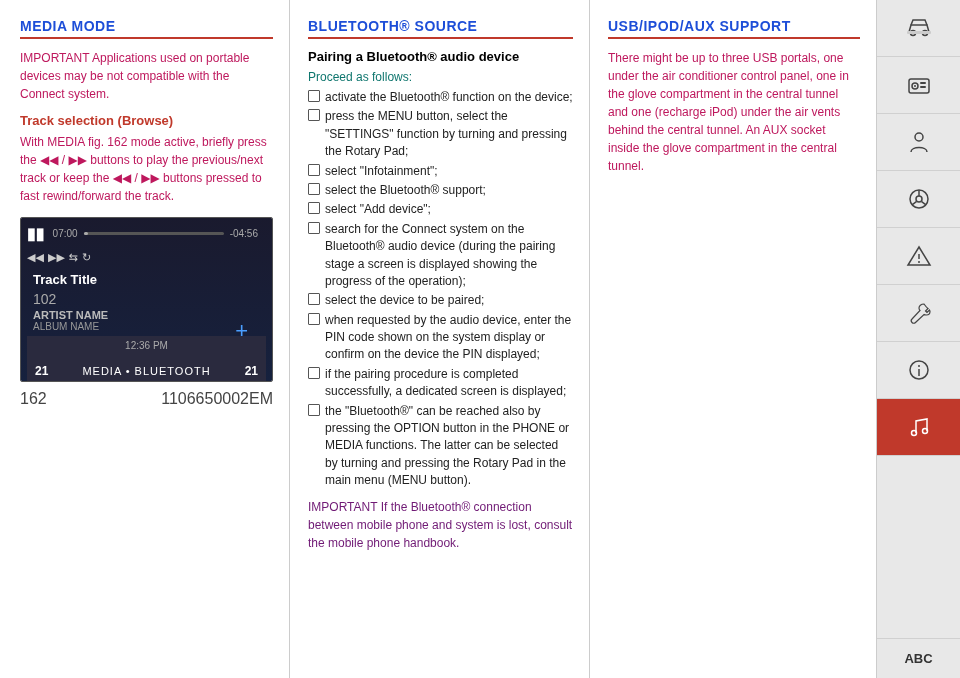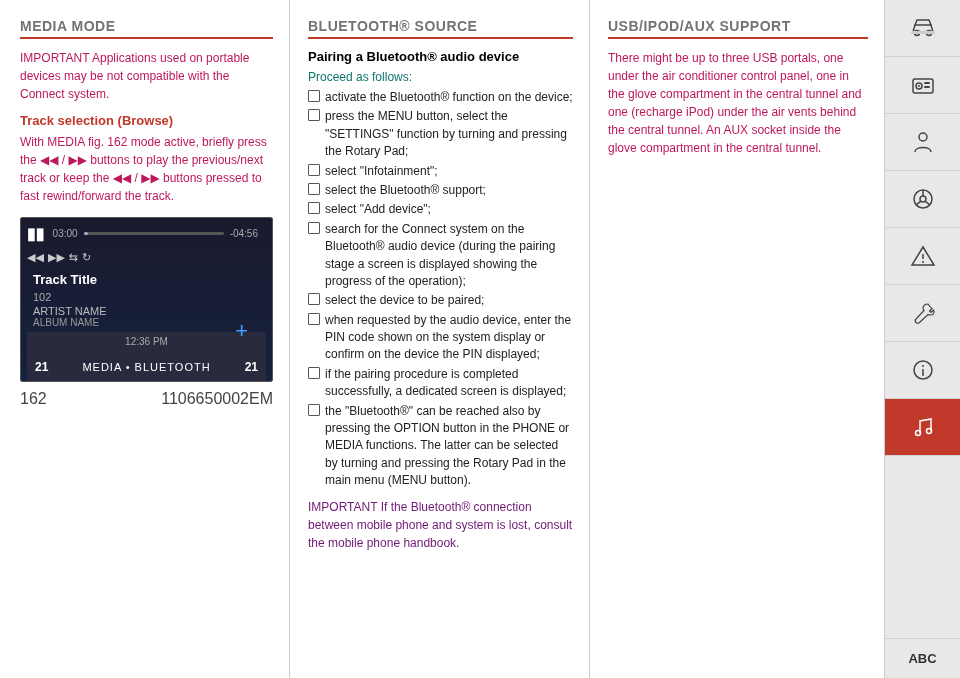--- a/index.html
+++ b/index.html
@@ -38,21 +38,21 @@
     
     .col-right {
       flex: 1;
       padding: 18px 16px 3px 18px;
     }
 
     
     .section-title {
       font-size: 14px;
       font-weight: bold;
-      color: #737373;
+      color: #1d4ed8;
       text-transform: uppercase;
       border-bottom: 2px solid #c0392b;
       padding-bottom: 3px;
       margin-bottom: 10px;
       letter-spacing: 0.5px;
     }
 
     .subsection-title {
       font-size: 13px;
       font-weight: bold;
@@ -150,36 +150,36 @@
 
     .media-track-title {
       color: #fff;
       font-size: 13px;
       font-weight: bold;
       margin-bottom: 4px;
     }
 
     .media-track-num {
       color: #aaa;
-      font-size: 11px;
+      font-size: 14px;
       margin-bottom: 2px;
     }
 
     .media-bt-icon {
       position: absolute;
       right: 18px;
       top: 50px;
       color: #4a9eff;
       font-size: 22px;
     }
 
     .media-artist-name {
       color: #bbb;
       font-size: 11px;
-      font-weight: normal;
+      font-weight: bold;
       text-transform: uppercase;
     }
 
     .media-album-name {
       color: #999;
       font-size: 10px;
       text-transform: uppercase;
     }
 
     .media-bottom-bar {
@@ -240,21 +240,21 @@
     }
 
     .bt-text {
       font-size: 12px;
       line-height: 1.45;
       color: #222;
     }
 
     
     .sidebar {
-      width: 76px;
+      width: 84px;
       background: #e8e8e8;
       display: flex;
       flex-direction: column;
       align-items: center;
       border-left: 1px solid #ccc;
     }
 
     .sidebar-icon {
       width: 100%;
       display: flex;
@@ -322,21 +322,21 @@
     <div class="body-text">
       With MEDIA fig. 162 mode active, briefly press the ◀◀ / ▶▶ buttons to play the previous/next track or keep the ◀◀ / ▶▶ buttons pressed to fast rewind/forward the track.
     </div>
 
     <div class="media-display">
       <div class="media-display-inner">
 
         <div class="media-top-bar">
           <span class="media-pause-icon">▮▮</span>
           <div class="media-time-bar">
-            <span class="media-time-text">03:00</span>
+            <span class="media-time-text">07:00</span>
             <div class="media-time-track">
               <div class="media-time-progress"></div>
             </div>
             <span class="media-time-text">-04:56</span>
           </div>
         </div>
 
         <div class="media-controls-row">
           <span class="media-ctrl-btn">◀◀</span>
           <span class="media-ctrl-btn">▶▶</span>

